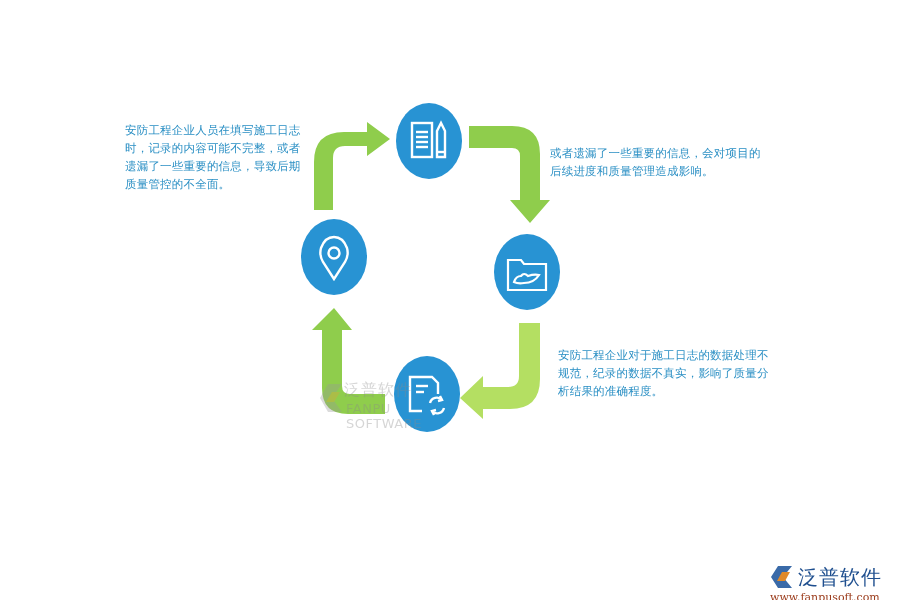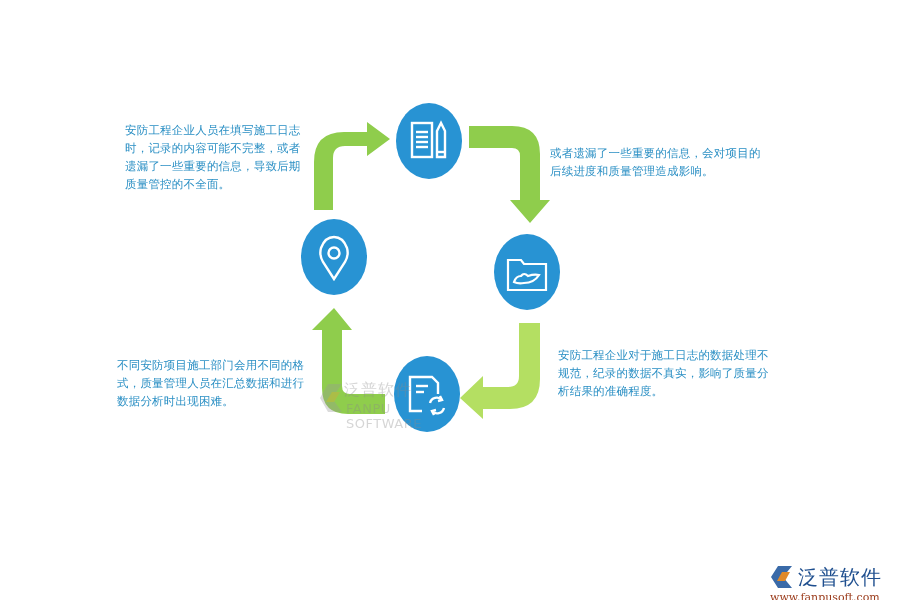--- a/index.html
+++ b/index.html
@@ -77,21 +77,20 @@
       <g fill="none" stroke="#fff" stroke-width="2.4">
         <path d="M33,60 L22,43 Q18,36 20,29 Q24,18 33,18 Q42,18 46,29 Q48,36 44,43 Z"></path>
         <circle cx="33" cy="34" r="5.5"></circle>
       </g>
     </svg>
   </div>
 
   <div class="desc" style="left:125px;top:109px;width:185px;">安防工程企业人员在填写施工日志时，记录的内容可能不完整，或者遗漏了一些重要的信息，导致后期质量管控的不全面。</div>
   <div class="desc" style="left:550px;top:132px;width:215px;">或者遗漏了一些重要的信息，会对项目的后续进度和质量管理造成影响。</div>
   <div class="desc" style="left:558px;top:334px;width:215px;">安防工程企业对于施工日志的数据处理不规范，纪录的数据不真实，影响了质量分析结果的准确程度。</div>
-  <div class="desc" style="left:117px;top:344px;width:190px;">不同安防项目施工部门会用不同的格式，质量管理人员在汇总数据和进行数据分析时出现困难。</div>
 
   <div class="wm">
     <svg width="26" height="32" style="position:absolute;left:0;top:2px;">
       <path d="M10,2 L24,2 L14,16 L24,30 L10,30 L2,16 Z" fill="#999"></path>
       <path d="M14,10 L22,10 L16,20 L8,20 Z" fill="#e0a040"></path>
     </svg>
     <span class="wname">泛普软件</span>
     <span class="wsub">FANPU SOFTWARE</span>
   </div>
 

